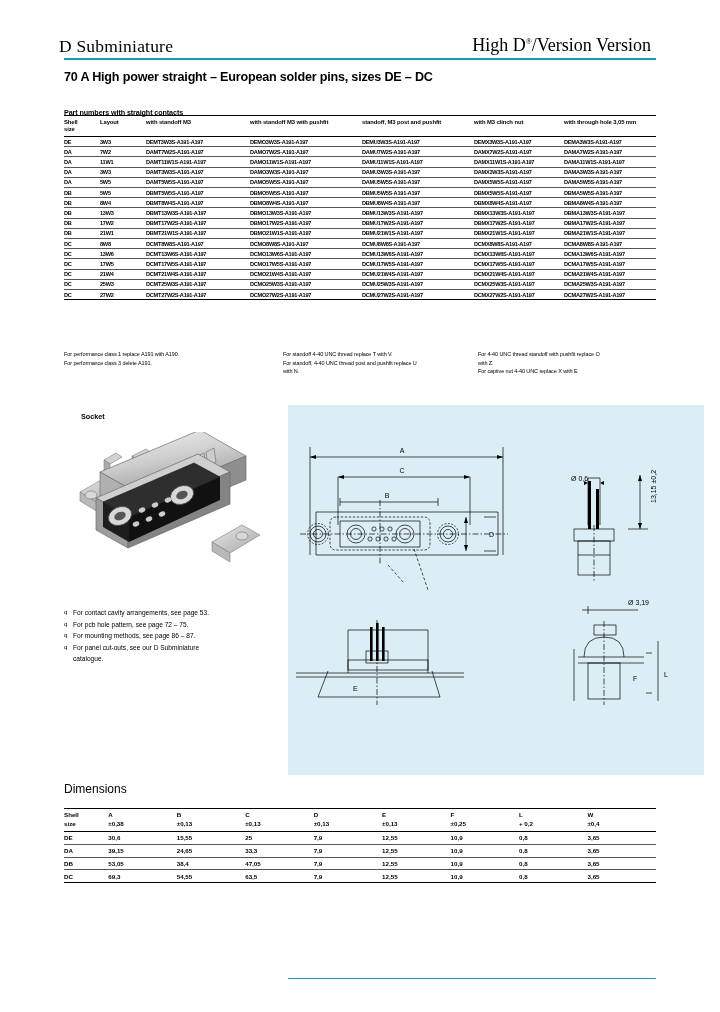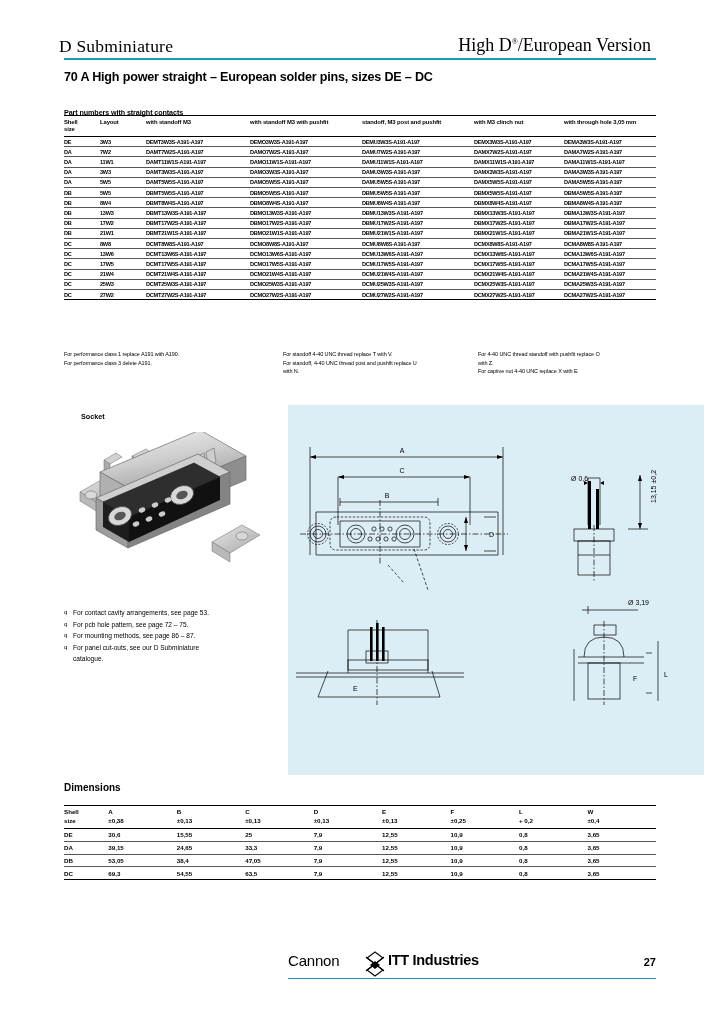--- a/index.html
+++ b/index.html
@@ -45,21 +45,21 @@
   .blue-panel{position:absolute;left:288px;top:405px;width:416px;height:370px;background:#dceef5;}
 
   .photo{position:absolute;left:70px;top:432px;width:200px;height:168px;}
 
   .bullets{position:absolute;left:64px;top:607px;width:215px;font-size:6.6px;line-height:1.76;}
   .bullets div{position:relative;padding-left:9px;}
   .bullets div .bq{position:absolute;left:0;top:0;font-size:6px;}
 
   
   .dims{position:absolute;left:64px;top:782px;width:592px;}
-  .dims .dtitle{font-size:10px;font-weight:bold;margin-bottom:12px;}
+  .dims .dtitle{font-size:12px;font-weight:normal;margin-bottom:12px;}
   .dims table{border-collapse:collapse;width:592px;table-layout:fixed;}
   .dims th{font-size:6.2px;font-weight:bold;text-align:left;vertical-align:top;
            padding:2px 2px 2px 0;line-height:1.45;}
   .dims td{font-size:6.2px;font-weight:bold;padding:2.4px 2px 2.4px 0;}
   .dims tr.hrow{border-top:1px solid #000;border-bottom:1px solid #000;}
   .dims tbody tr{border-bottom:.5px solid #555;}
   .dims tbody tr:last-child{border-bottom:1px solid #000;}
   .d0{width:44px;} .dx{width:68px;}
 
   
@@ -72,21 +72,21 @@
 
   .svgfull{position:absolute;left:0;top:0;}
 </style>
 </head>
 <body>
 
 <div class="page">
 
   <div class="hdr">
     <div class="hdr-left">D Subminiature</div>
-    <div class="hdr-right"><span>High D</span><sup>®</sup><span>/European Version</span></div>
+    <div class="hdr-right"><span>High D</span><sup>®</sup><span>/Version Version</span></div>
   </div>
   <div class="hdr-rule"></div>
 
   <div class="subtitle">70 A High power straight – European solder pins, sizes DE – DC</div>
   <div class="sect-label" style="top:108px">Part numbers with straight contacts</div>
 
   <div class="pn">
     <table>
       <colgroup>
         <col class="c0">
@@ -541,30 +541,15 @@
             <td>7,9</td>
             <td>12,55</td>
             <td>10,9</td>
             <td>0,8</td>
             <td>3,65</td>
           </tr>
         </tbody>
     </table>
   </div>
 
-  <div class="footer">
-    <div class="f-cannon">Cannon</div>
-    <svg class="f-logo" viewBox="0 0 30 30">
-      <g fill="none" stroke="#000" stroke-width="1.1">
-        <polygon points="15,3 23,9 15,15 7,9" fill="#fff"></polygon>
-        <polygon points="15,15 23,21 15,27 7,21" fill="#fff"></polygon>
-        <polygon points="7,9 15,15 7,21 1,15" fill="#000" stroke="none" opacity="0"></polygon>
-        <path d="M6 8 l9 7 -9 7"></path>
-        <path d="M24 8 l-9 7 9 7"></path>
-      </g>
-      <polygon points="15,12 20,16 15,20 10,16" fill="#000"></polygon>
-    </svg>
-    <div class="f-itt">ITT Industries</div>
-    <div class="f-page">27</div>
-  </div>
   <div class="f-rule"></div>
 
 </div>
 
 </body></html>

